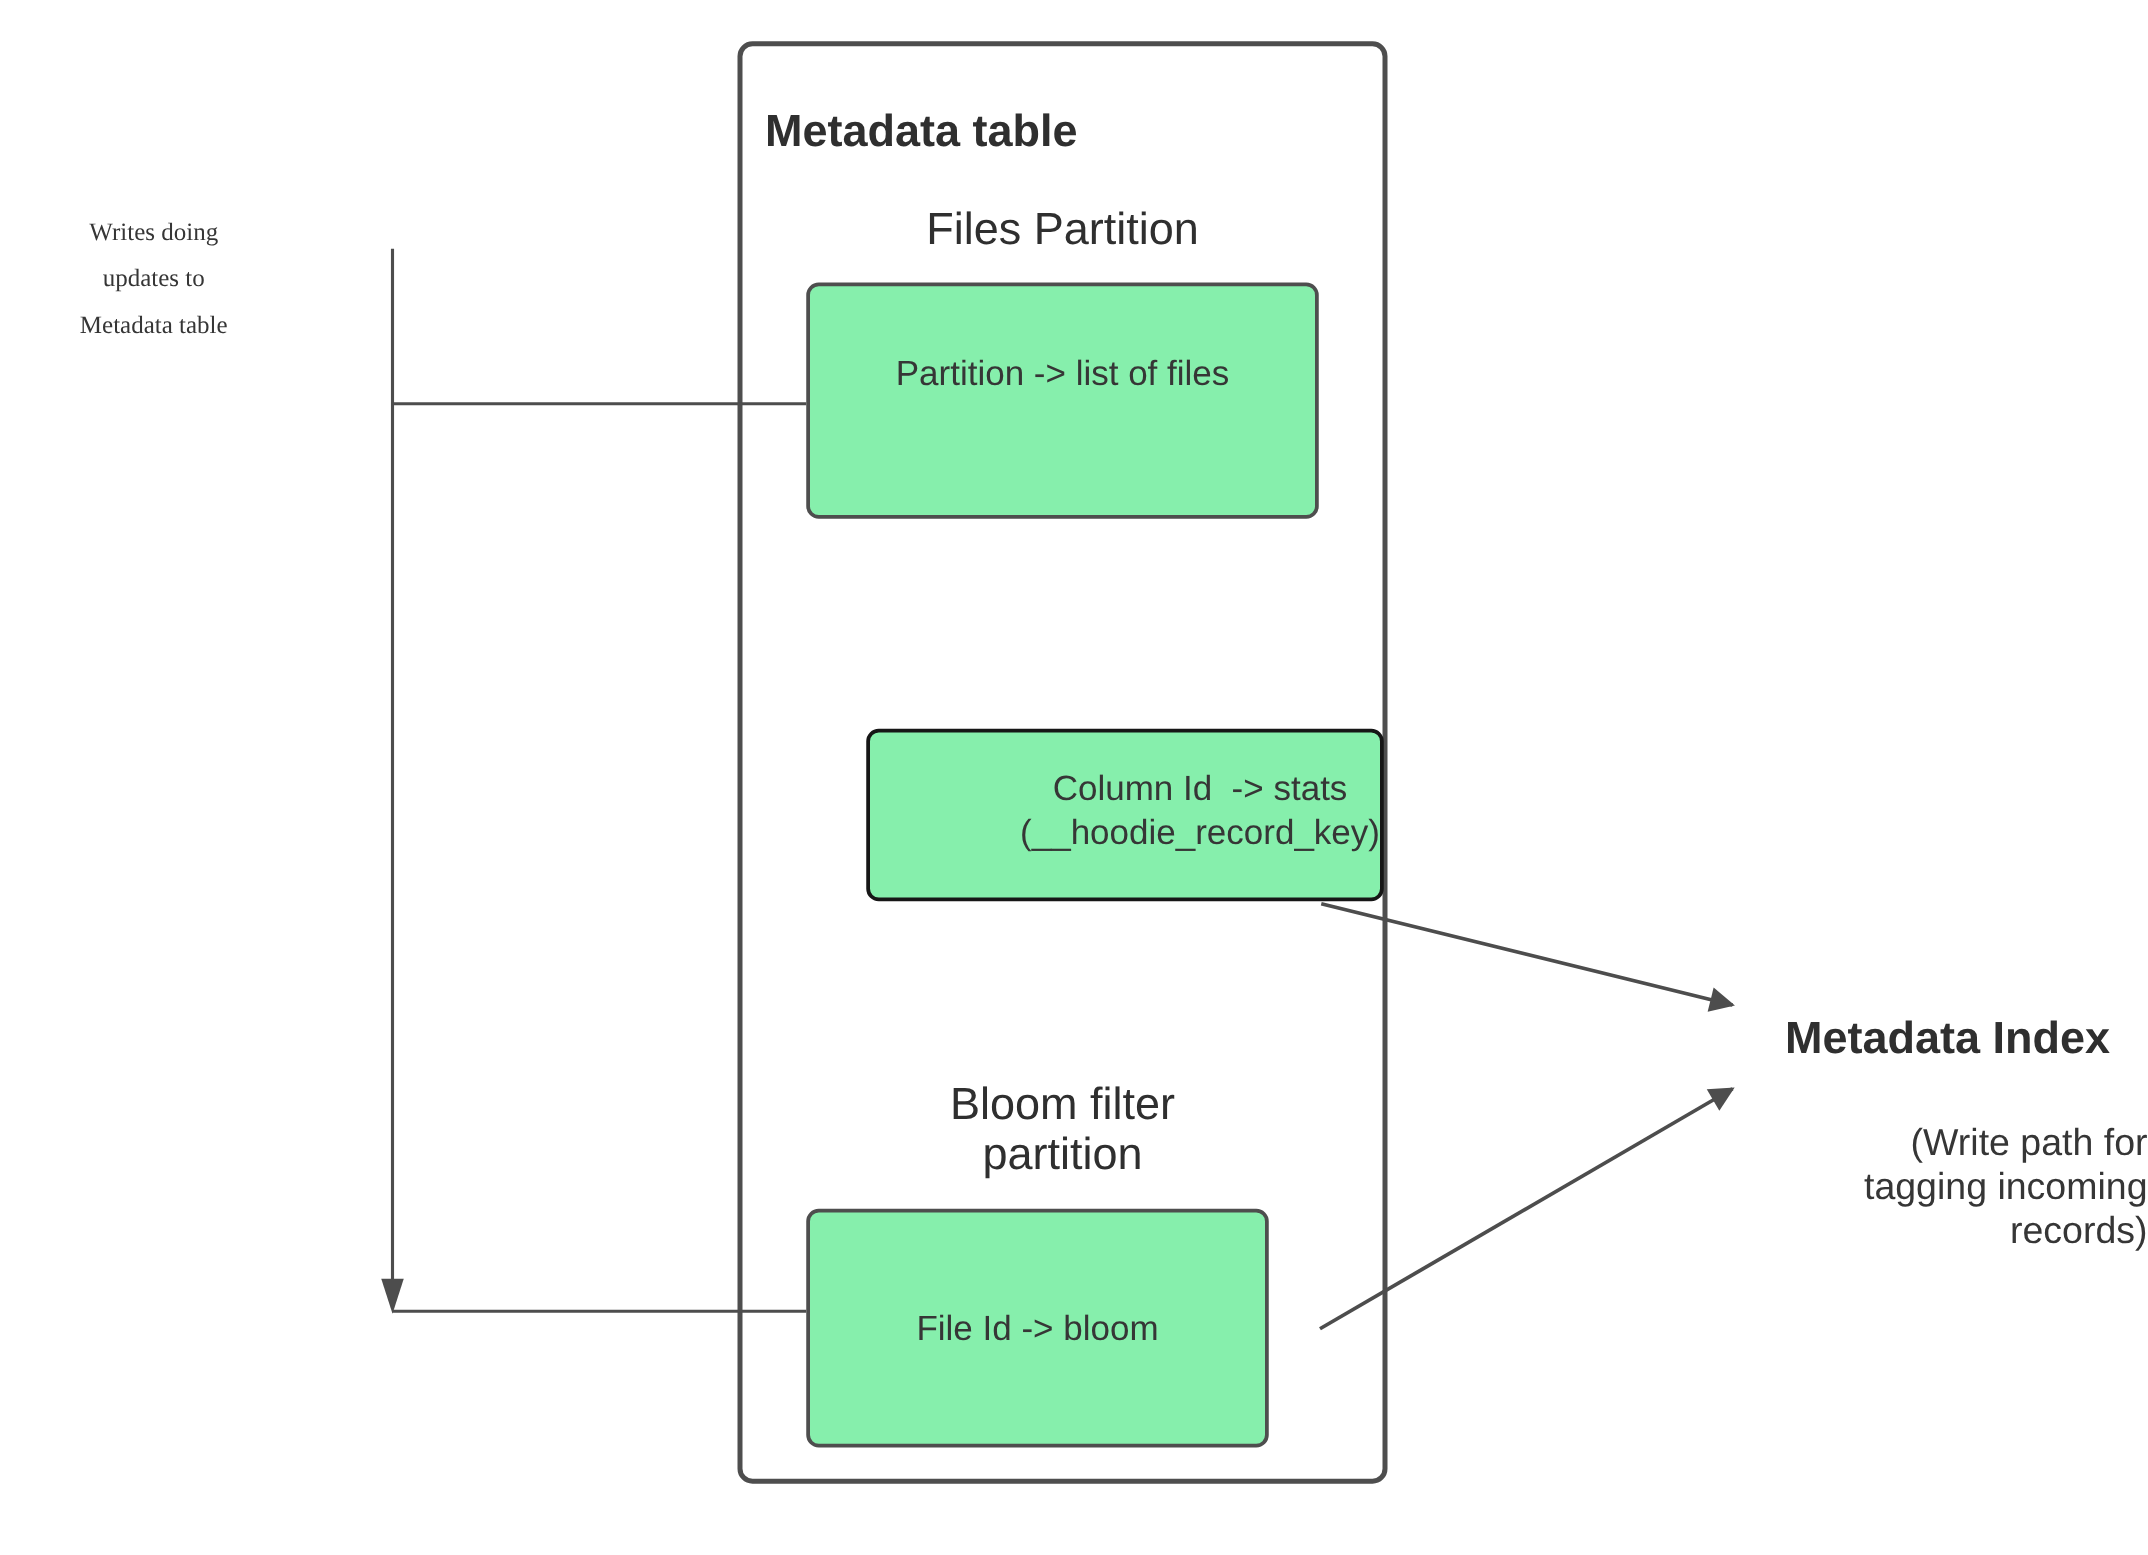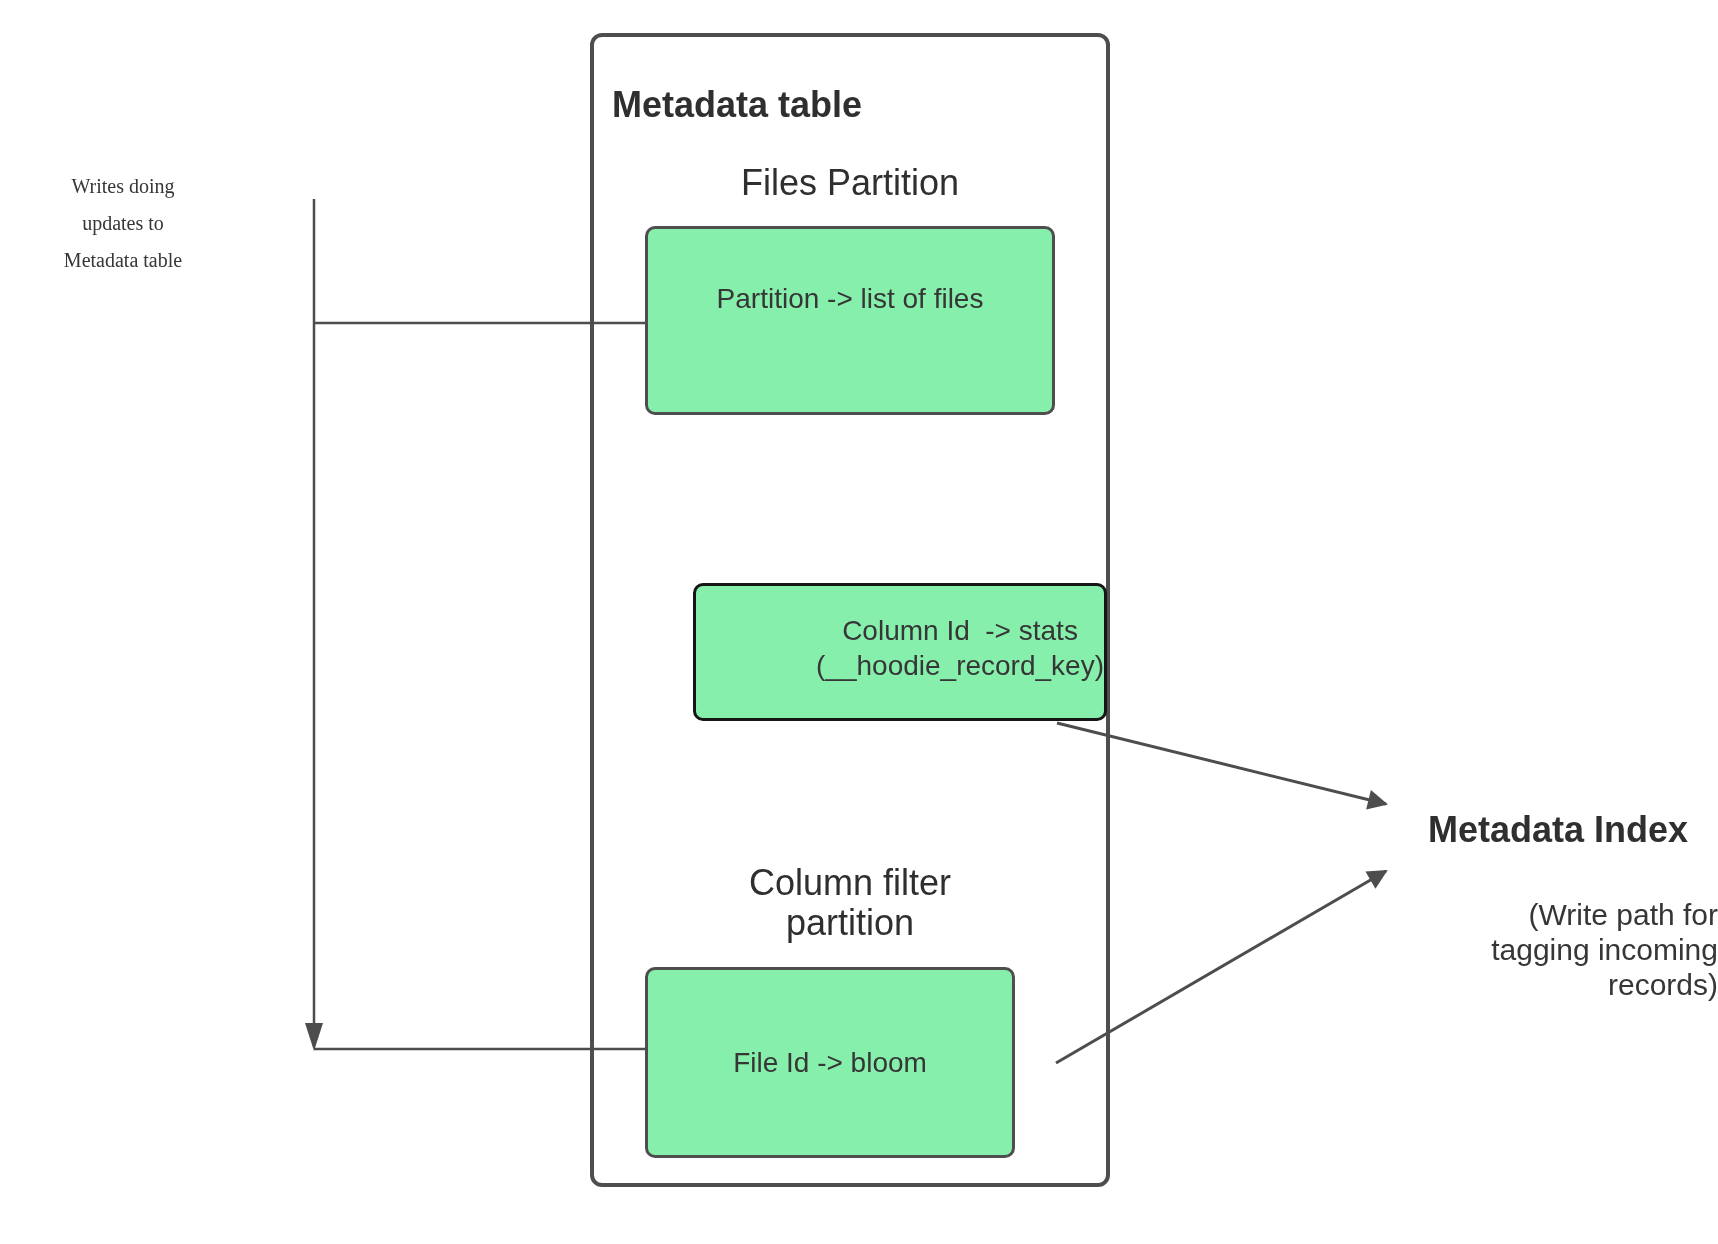--- a/index.html
+++ b/index.html
@@ -87,21 +87,21 @@
     <div class="sec-heading files-heading pre">Files Partition</div>
     <div class="inner-box files-box">
       <span class="pre">Partition -&gt; list of files</span>
     </div>
 
     <div class="inner-box column-box">
       <span class="pre">Column Id  -&gt; stats
 (__hoodie_record_key)</span>
     </div>
 
-    <div class="sec-heading bloom-heading pre">Column filter
+    <div class="sec-heading bloom-heading pre">Bloom filter
 partition</div>
     <div class="inner-box bloom-box">
       <span class="pre">File Id -&gt; bloom</span>
     </div>
   </div>
 
   <div class="index-title">Metadata Index</div>
   <div class="index-subtitle pre">(Write path for
 tagging incoming
 records)</div>

